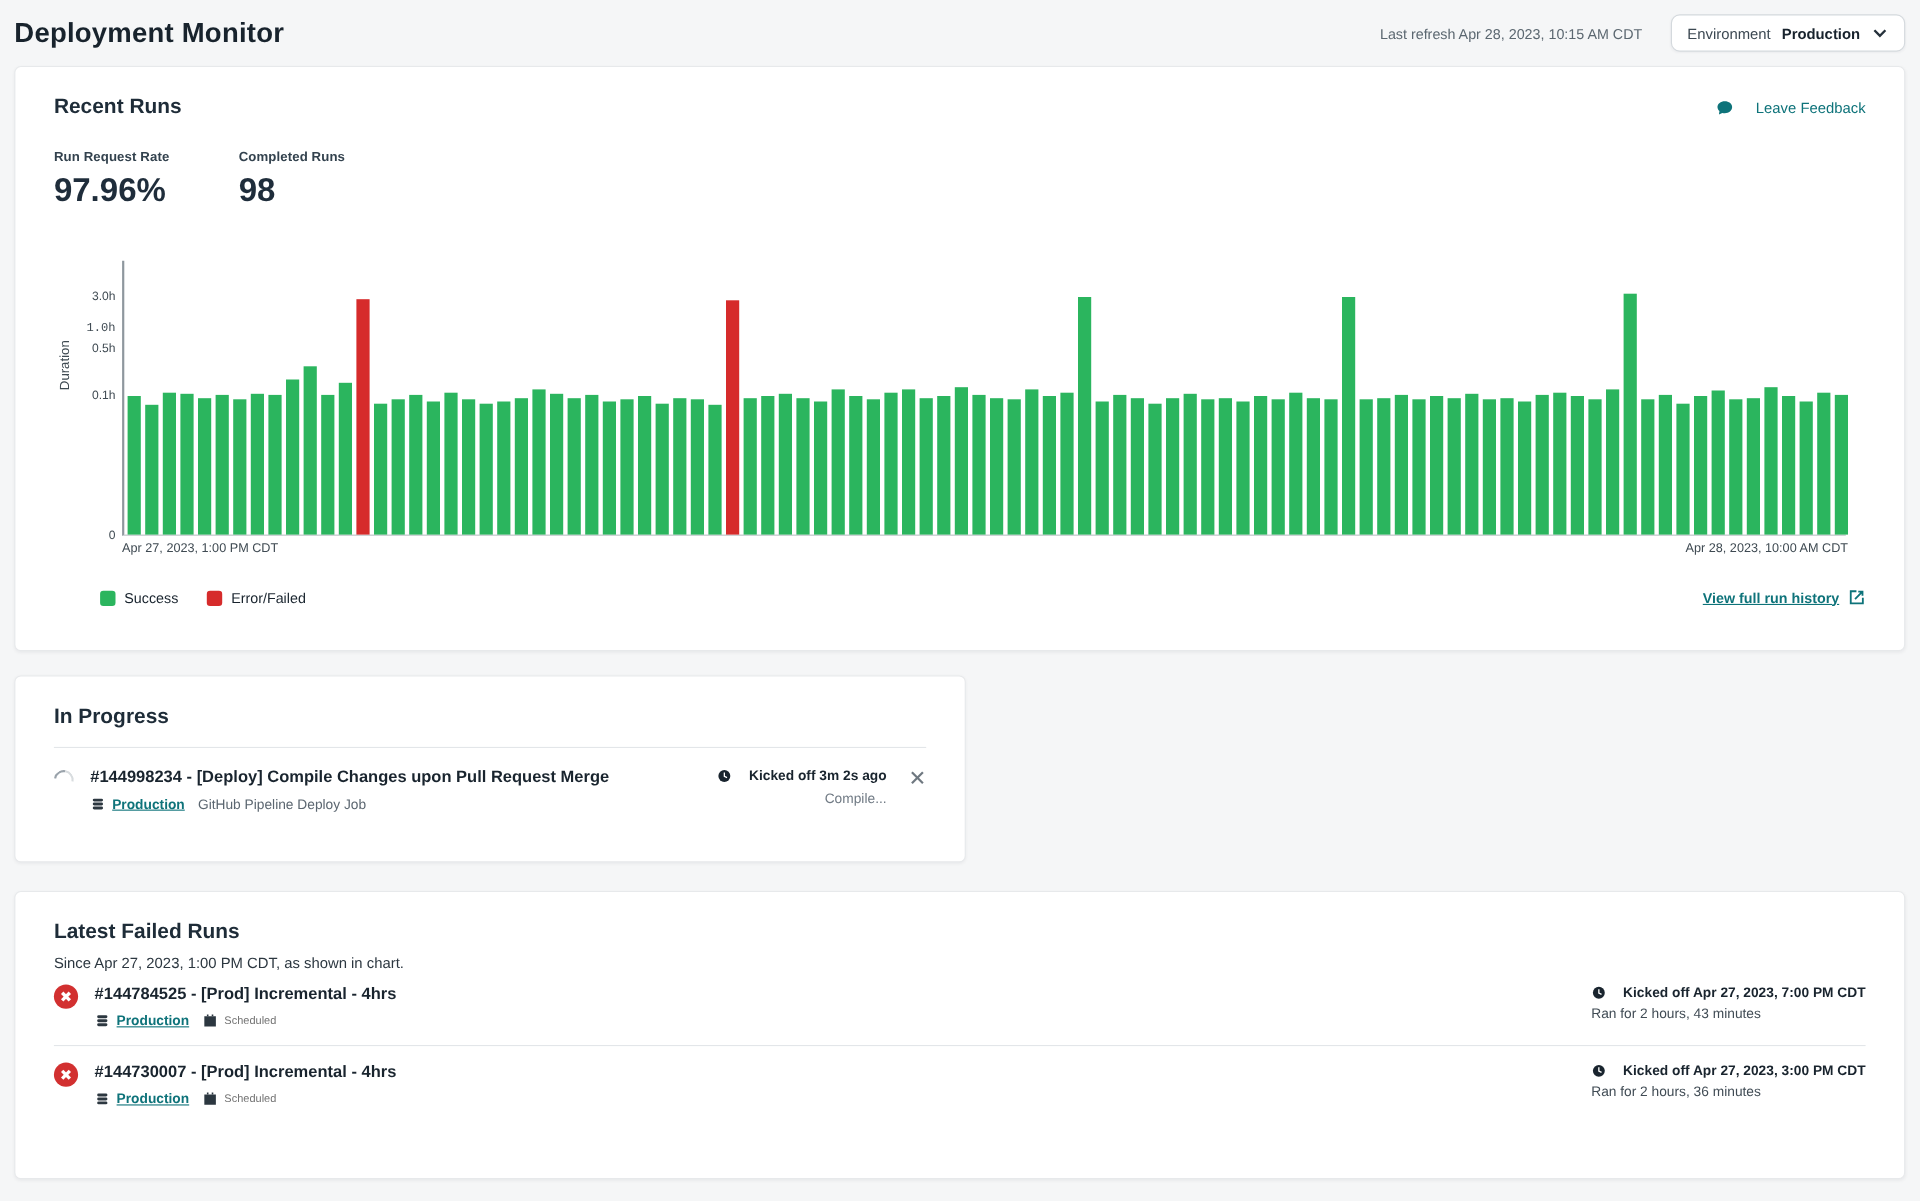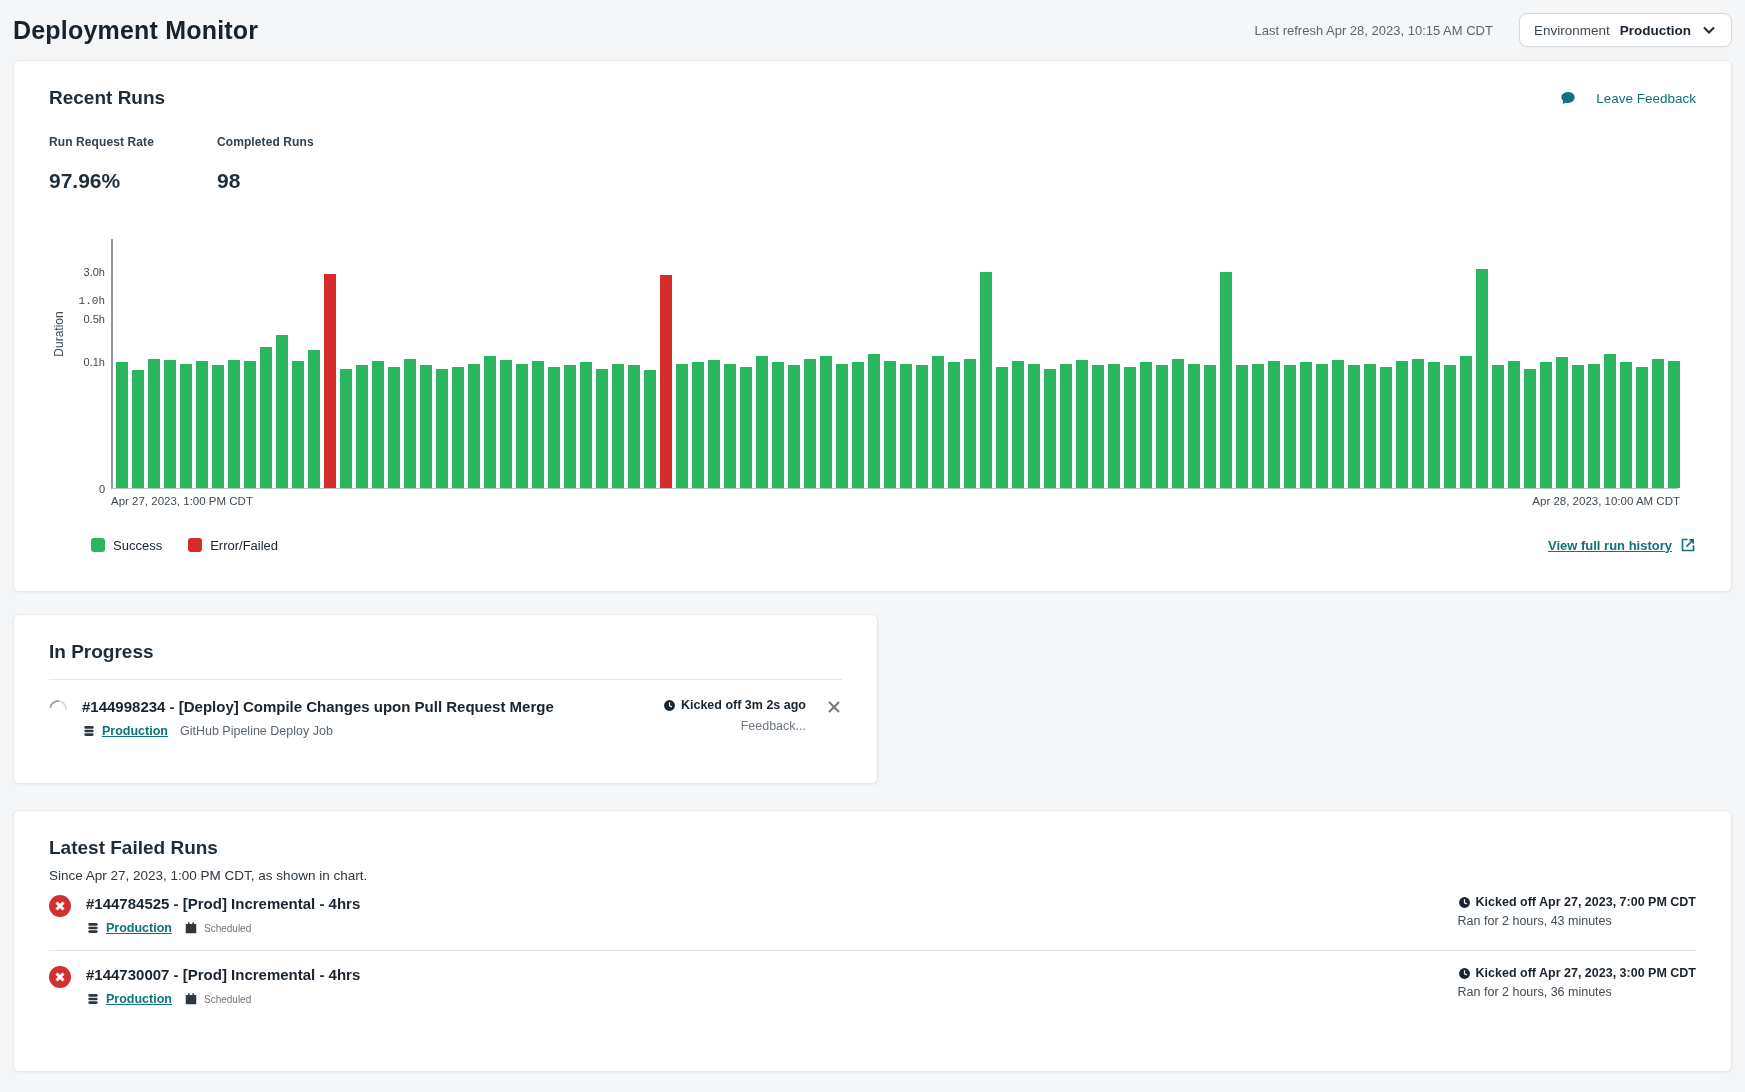--- a/index.html
+++ b/index.html
@@ -35,35 +35,35 @@
   .card-title { font-size:19px; font-weight:700; color:#1e2c38; }
   .cards-row { display:flex; gap:24px; margin-top:22px; }
 
   
   .recent-runs { height:532px; }
   .rr-head { display:flex; justify-content:space-between; align-items:center; }
   .feedback-link { display:flex; align-items:center; gap:20px; color:var(--accent,#0e737a); font-size:13.5px; cursor:pointer; }
   .feedback-link svg { width:16px; height:16px; fill:var(--accent,#0e737a); }
   .stats { display:flex; gap:63px; margin-top:26px; }
   .stat-label { font-size:12px; font-weight:700; color:#33424e; letter-spacing:.1px; }
-  .stat-value { font-size:21px; font-weight:600; color:#1f2d3b; margin-top:20px; }
+  .stat-value { font-size:30px; font-weight:600; color:#1f2d3b; margin-top:8px; }
 
   .chart-area { display:flex; margin-top:46px; }
   .ylabel-col { width:20px; position:relative; }
   .ylabel-col span { position:absolute; top:38%; left:50%; transform:translate(-50%,-50%) rotate(-90deg); font-size:12px; color:#3f4a52; white-space:nowrap; }
   .ytick-col { width:42px; position:relative; }
   .ytick { position:absolute; right:6px; font-size:11px; line-height:12px; color:#3f4a52; text-align:right; }
   .plot {
     position:relative; height:250px; width:1567px;
     border-left:2px solid #8e979e; border-bottom:1px solid #b9bfc4;
     display:flex; align-items:flex-end; gap:4px; padding-left:3px;
   }
   .bar { width:12px; flex:0 0 12px; }
   .xlabels { display:flex; justify-content:space-between; width:1569px; margin-left:62px; margin-top:6px; font-size:11.5px; color:#3f4a52; }
-  .legend-row { display:flex; justify-content:space-between; align-items:center; margin-top:30px; }
+  .legend-row { display:flex; justify-content:space-between; align-items:flex-end; margin-top:30px; }
   .legend { display:flex; gap:26px; margin-left:42px; }
   .legend-item { display:flex; align-items:center; gap:8px; font-size:13px; color:#18232d; }
   .swatch { width:14px; height:14px; border-radius:3px; }
   .history-link { display:flex; align-items:center; gap:8px; color:var(--accent,#0e737a); font-size:13px; font-weight:600; cursor:pointer; }
   .history-link .link-text { text-decoration:underline; }
   .history-link svg { width:16px; height:16px; fill:var(--accent,#0e737a); }
 
   
   .in-progress { flex:0 0 865px; height:170px; }
   .in-queue { flex:1; height:170px; }
@@ -76,21 +76,21 @@
   }
   .run-main { flex:1; margin-left:15px; }
   .run-title { font-size:15px; font-weight:700; color:#19242e; }
   .run-meta { display:flex; align-items:center; gap:12px; margin-top:9px; }
   .meta-item { display:flex; align-items:center; gap:6px; }
   .meta-item svg { width:14px; height:14px; fill:#2c3740; }
   .env-link { font-size:12.5px; font-weight:600; color:var(--accent,#0e737a); text-decoration:underline; cursor:pointer; }
   .job-type { font-size:12.5px; color:#5b6670; }
   .run-right { display:flex; align-items:flex-start; gap:20px; }
   .run-right-col { display:flex; flex-direction:column; align-items:flex-end; gap:7px; }
-  .kicked { display:flex; align-items:center; gap:5px; font-size:12.5px; font-weight:600; color:#19242e; }
+  .kicked { display:flex; align-items:center; gap:16px; font-size:12.5px; font-weight:600; color:#19242e; }
   .kicked svg { width:13px; height:13px; }
   .running { font-size:12.5px; color:#707a84; }
   .close-btn { width:16px; height:16px; cursor:pointer; margin-top:1px; }
   .close-btn svg { width:16px; height:16px; stroke:#6f7880; stroke-width:2; }
   .empty-msg { font-size:14px; color:#222e38; margin-top:22px; }
 
   
   .failed-card { margin-top:26px; height:262px; }
   .failed-sub { font-size:13.5px; color:#2c3740; margin-top:9px; }
   .failed-rows { margin-top:12px; }
@@ -303,21 +303,21 @@
         </div>
         <div class="run-right">
           <div class="run-right-col">
             <div class="kicked">
               <svg viewBox="0 0 24 24">
                   <circle cx="12" cy="12" r="10" fill="#19242e"></circle>
                   <path d="M12 6v6.5l4.5 2.2" stroke="#fff" stroke-width="2.2" fill="none"></path>
                 </svg>
               <span>Kicked off 3m 2s ago</span>
             </div>
-            <div class="running">Feedback...</div>
+            <div class="running">Compile...</div>
           </div>
           <div class="close-btn">
             <svg viewBox="0 0 16 16" fill="none">
                 <line x1="3" y1="3" x2="13" y2="13"></line>
                 <line x1="13" y1="3" x2="3" y2="13"></line>
               </svg>
           </div>
         </div>
       </div>
     </div>

